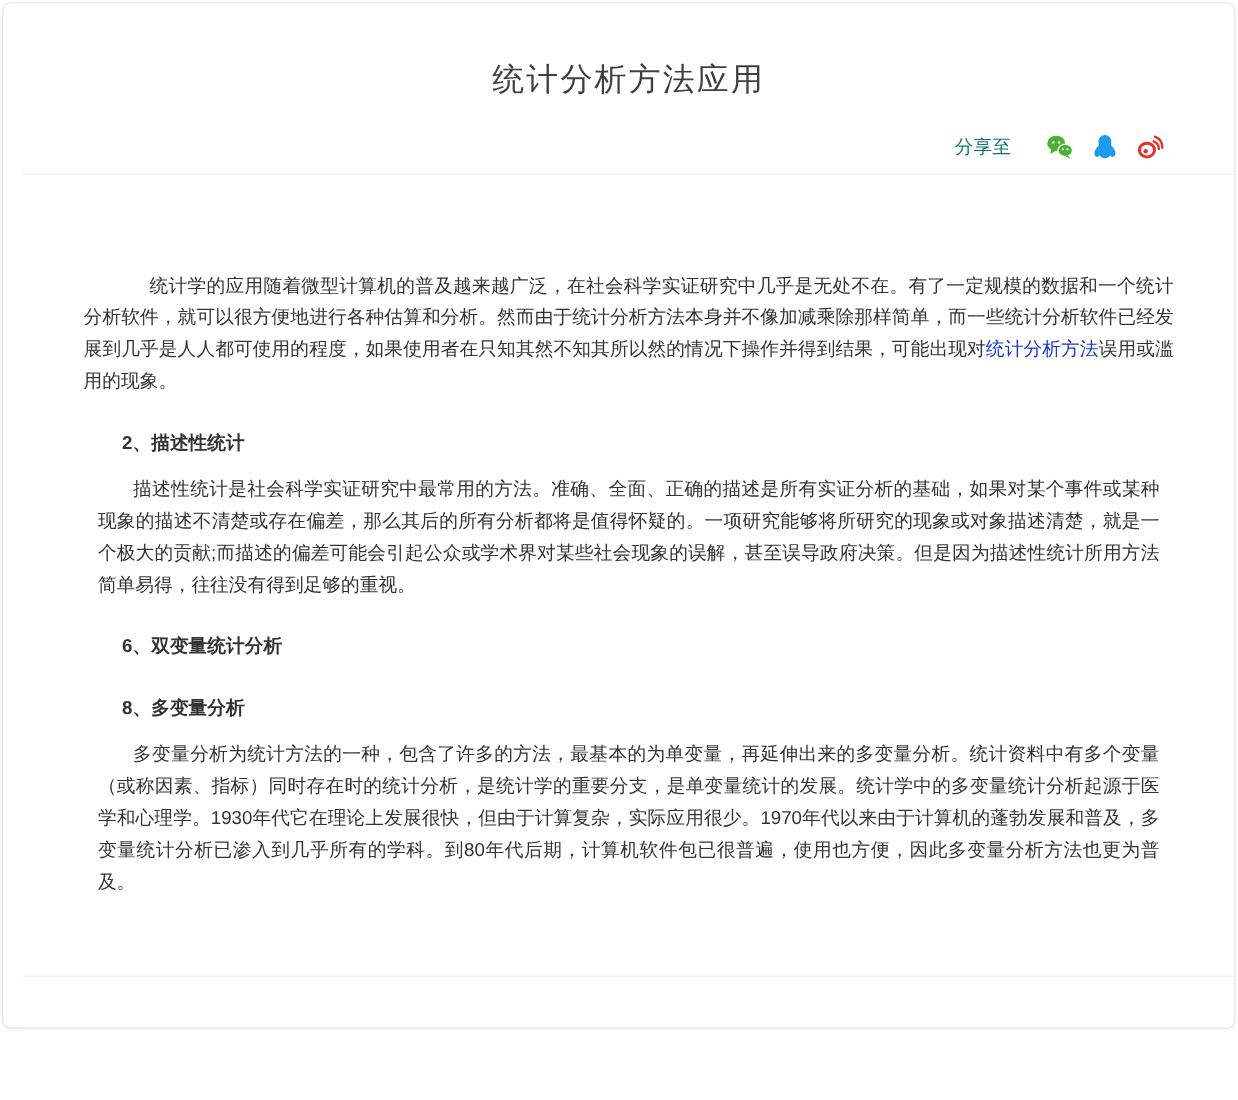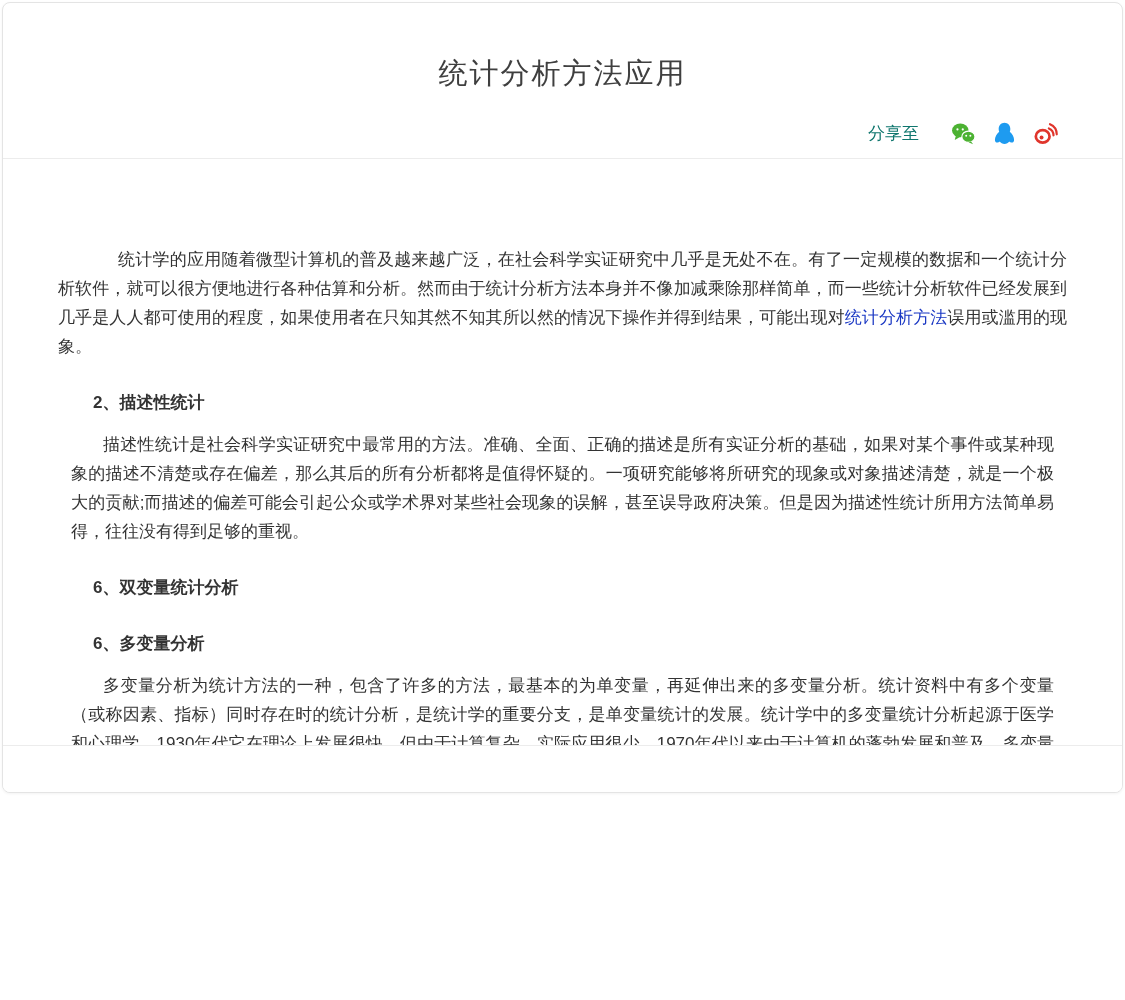--- a/index.html
+++ b/index.html
@@ -5,28 +5,29 @@
   * { box-sizing: border-box; }
   html, body {
     margin: 0; padding: 0;
     width: 1125px; height: 1000px;
     background: #ffffff;
     font-family: "Liberation Sans", "DejaVu Sans", sans-serif;
   }
   .card {
     position: absolute;
     left: 2px; top: 2px;
-    width: 1121px; height: 791px;
+    width: 1121px; height: 933px;
     background: #fff;
     border: 1px solid #e4e4e4;
     border-radius: 8px;
     box-shadow: 0 1px 3px rgba(0,0,0,0.05);
     display: flex;
     flex-direction: column;
     overflow: hidden;
+    padding-left: 18px;
   }
   
   .hdr {
     flex: none;
     height: 156px;
     position: relative;
     border-bottom: 1px solid #ececec;
   }
   .hdr h1 {
     margin: 0;
@@ -150,20 +151,20 @@
     <section>
       <h3 class="sec-heading">2、描述性统计</h3>
       <p class="sec-body">描述性统计是社会科学实证研究中最常用的方法。准确、全面、正确的描述是所有实证分析的基础，如果对某个事件或某种现象的描述不清楚或存在偏差，那么其后的所有分析都将是值得怀疑的。一项研究能够将所研究的现象或对象描述清楚，就是一个极大的贡献;而描述的偏差可能会引起公众或学术界对某些社会现象的误解，甚至误导政府决策。但是因为描述性统计所用方法简单易得，往往没有得到足够的重视。</p>
     </section>
 
     <section>
       <h3 class="sec-heading">6、双变量统计分析</h3>
     </section>
 
     <section>
-      <h3 class="sec-heading">6、多变量分析</h3>
+      <h3 class="sec-heading">8、多变量分析</h3>
       <p class="sec-body">多变量分析为统计方法的一种，包含了许多的方法，最基本的为单变量，再延伸出来的多变量分析。统计资料中有多个变量（或称因素、指标）同时存在时的统计分析，是统计学的重要分支，是单变量统计的发展。统计学中的多变量统计分析起源于医学和心理学。1930年代它在理论上发展很快，但由于计算复杂，实际应用很少。1970年代以来由于计算机的蓬勃发展和普及，多变量统计分析已渗入到几乎所有的学科。到80年代后期，计算机软件包已很普遍，使用也方便，因此多变量分析方法也更为普及。</p>
     </section>
 
   </div>
 
   <div class="ftr"></div>
 </div>
 
 </body></html>

